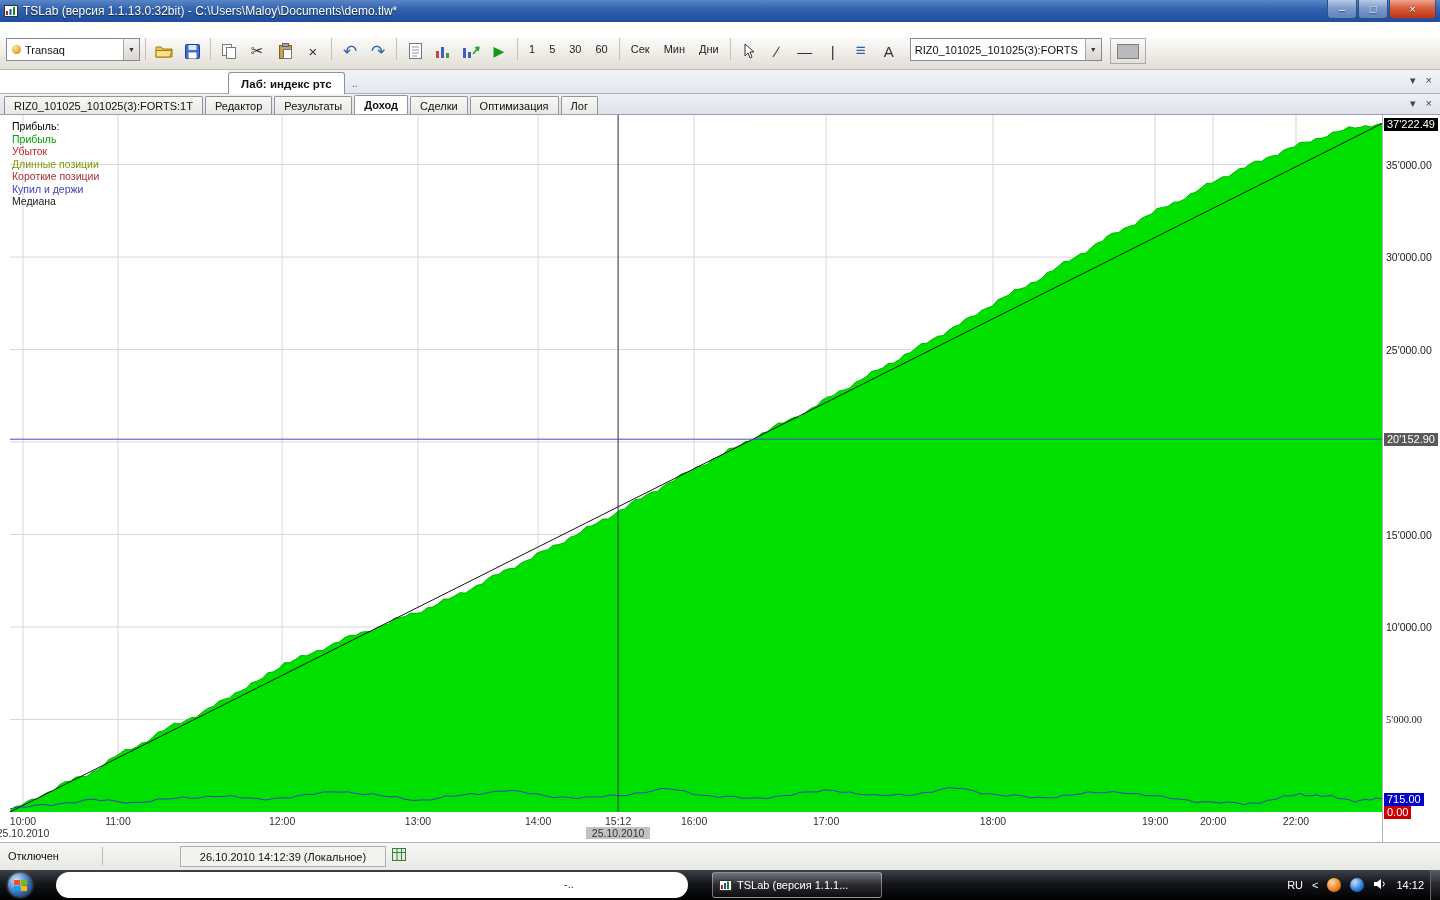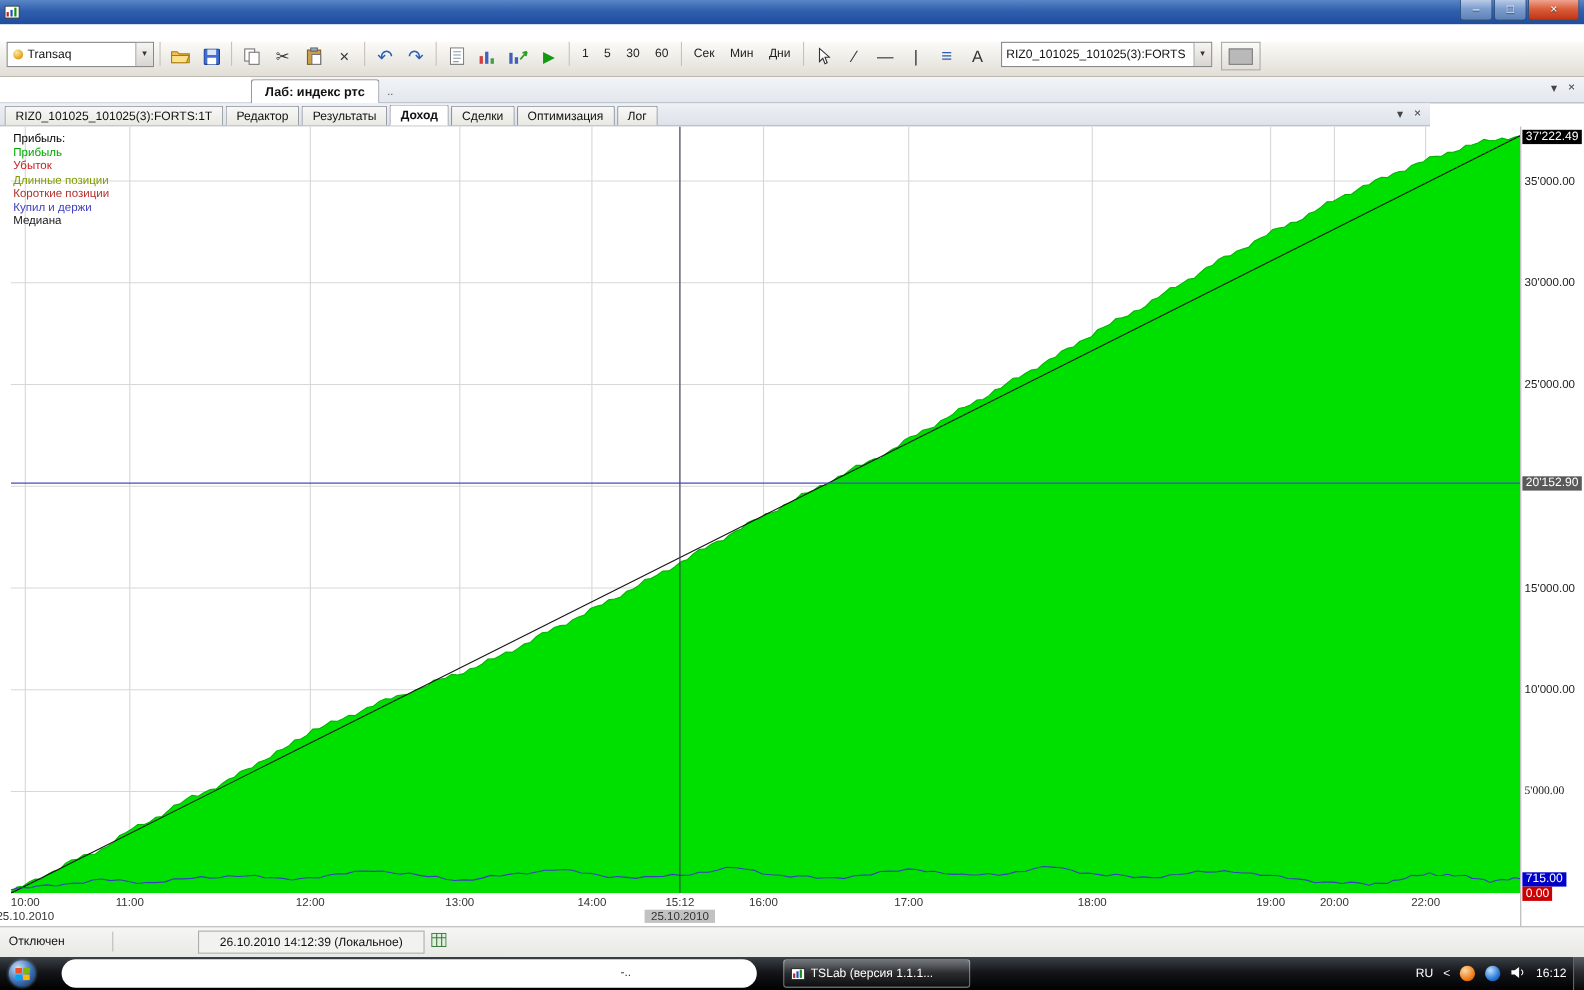--- a/index.html
+++ b/index.html
@@ -49,21 +49,21 @@
   .labrow{position:absolute;left:0;top:70px;width:1440px;height:24px;
     background:linear-gradient(#f2f4f7,#e3e7ee);border-bottom:1px solid #aab0ba;box-sizing:border-box;}
   .censor-lab{position:absolute;left:0;top:0;width:228px;height:23px;background:#fff;}
   .labtab{position:absolute;left:228px;top:2px;height:21px;padding:0 12px;background:#fff;
     border:1px solid #8c929c;border-bottom:none;border-radius:3px 3px 0 0;
     display:flex;align-items:center;font-size:11.5px;font-weight:bold;color:#111;}
   .labdots{position:absolute;left:352px;top:8px;font-size:10px;color:#555;}
   .rowicons{position:absolute;right:8px;top:4px;display:flex;gap:10px;font-size:11px;color:#444;}
 
   
-  .docrow{position:absolute;left:0;top:94px;width:1300px;height:21px;
+  .docrow{position:absolute;left:0;top:94px;width:1440px;height:21px;
     background:linear-gradient(#eef1f5,#dde2ea);border-bottom:1px solid #98a0ac;
     display:flex;align-items:flex-end;padding-left:4px;gap:2px;box-sizing:border-box;}
   .dtab{height:17px;padding:0 9px;border:1px solid #8f959e;border-bottom:none;border-radius:2px 2px 0 0;
     background:linear-gradient(#f8f8f6,#e9e8e2);font-size:11px;color:#111;display:flex;align-items:center;white-space:nowrap;}
   .dtab.active{background:#fff;font-weight:bold;height:18px;}
   .docrow .rowicons{top:3px;}
 
   
   .chart-region{position:absolute;left:0;top:115px;width:1440px;height:727px;background:#fff;}
   #plot{position:absolute;left:10px;top:0;width:1372px;height:697px;display:block;}
@@ -120,20 +120,21 @@
 
   <div class="titlebar">
     <span class="app-icon">
       <svg width="14" height="12">
           <rect x="0.5" y="0.5" width="13" height="11" fill="#fff" stroke="#333"></rect>
           <rect x="2" y="6" width="2" height="4" fill="#c02020"></rect>
           <rect x="5.5" y="4" width="2" height="6" fill="#2050c0"></rect>
           <rect x="9" y="2" width="2" height="8" fill="#109010"></rect>
         </svg>
     </span>
+    <span class="title-text">TSLab (версия 1.1.13.0:32bit) - C:\Users\Maloy\Documents\demo.tlw*</span>
     <div class="win-btns">
       <div class="wbtn min">–</div>
       <div class="wbtn max">□</div>
       <div class="wbtn close">×</div>
     </div>
   </div>
 
 
   <div class="toolbar">
     <div class="combo transaq">
@@ -378,18 +379,18 @@
       <span>RU</span>
       <span>&lt;</span>
       <span class="tray-ball ball-orange"></span>
       <span class="tray-ball ball-blue"></span>
       <span>
         <svg width="14" height="12">
             <path d="M1 4h3l4-3v10l-4-3H1z" fill="#fff"></path>
             <path d="M10 3.5q2.8 2.5 0 5" stroke="#fff" fill="none"></path>
           </svg>
       </span>
-      <span>16:12</span>
+      <span>14:12</span>
     </div>
     <div class="show-desktop"></div>
   </div>
 
 </div>
 
 </body></html>

